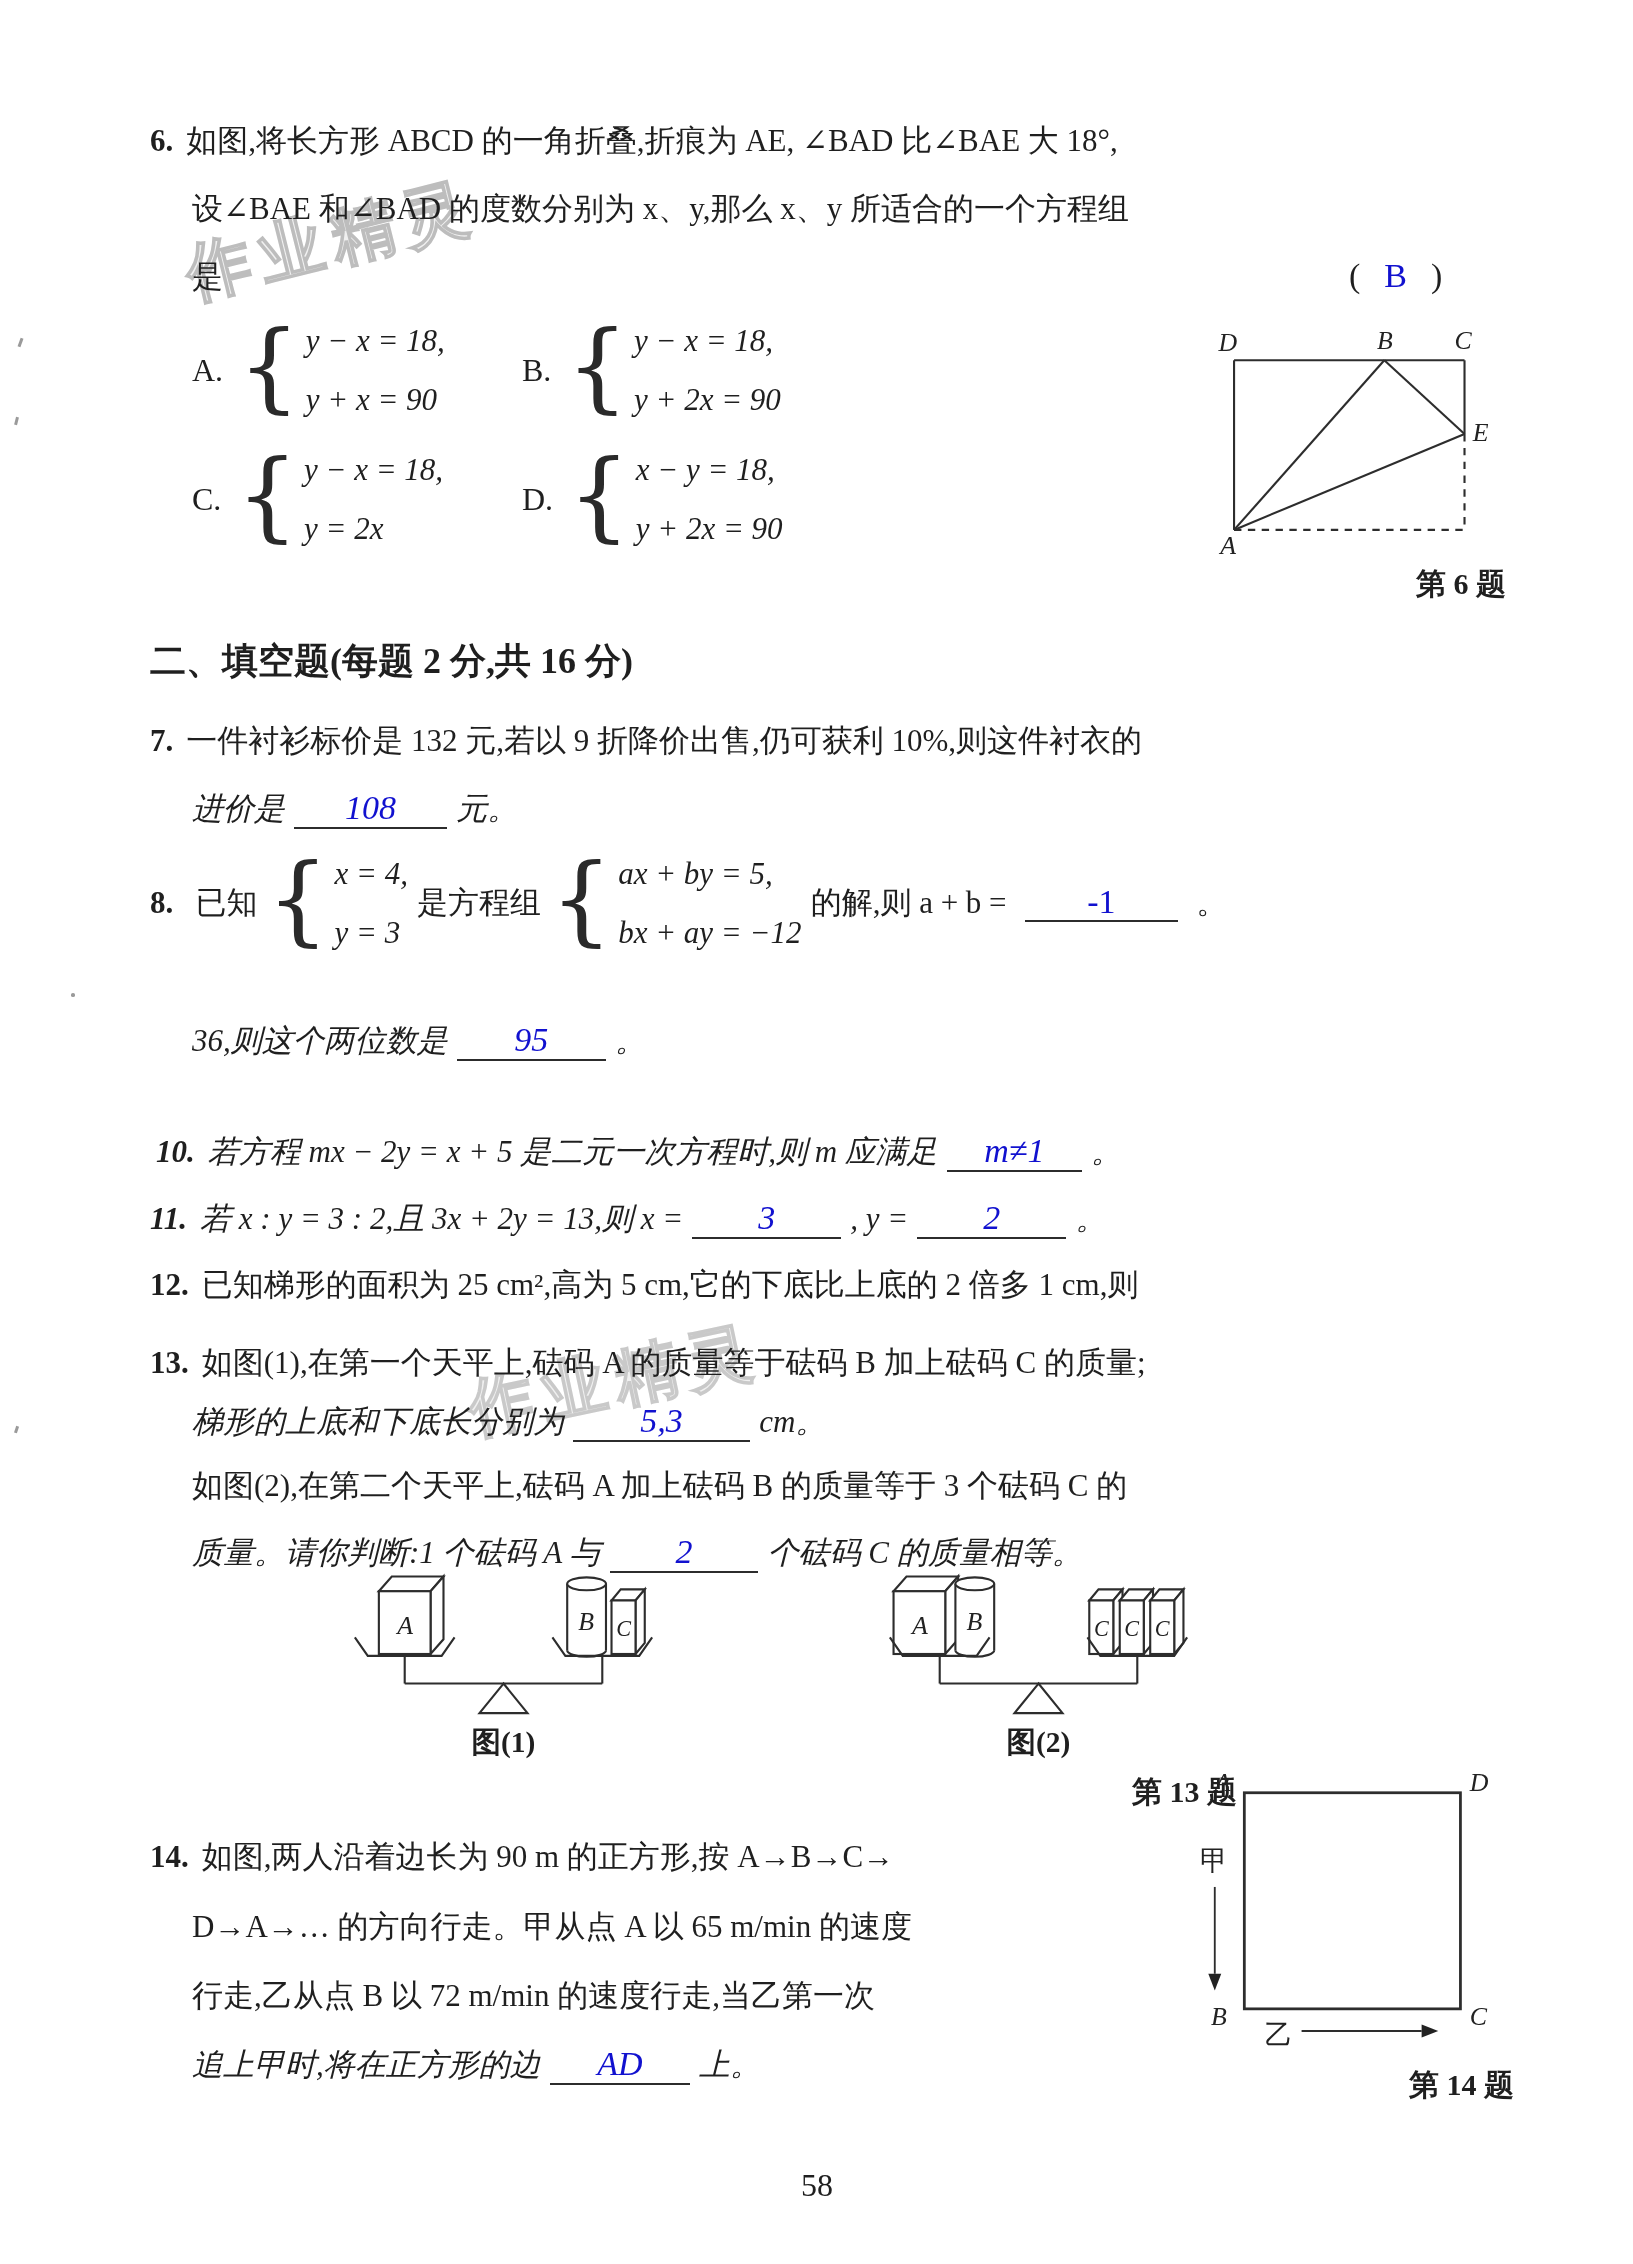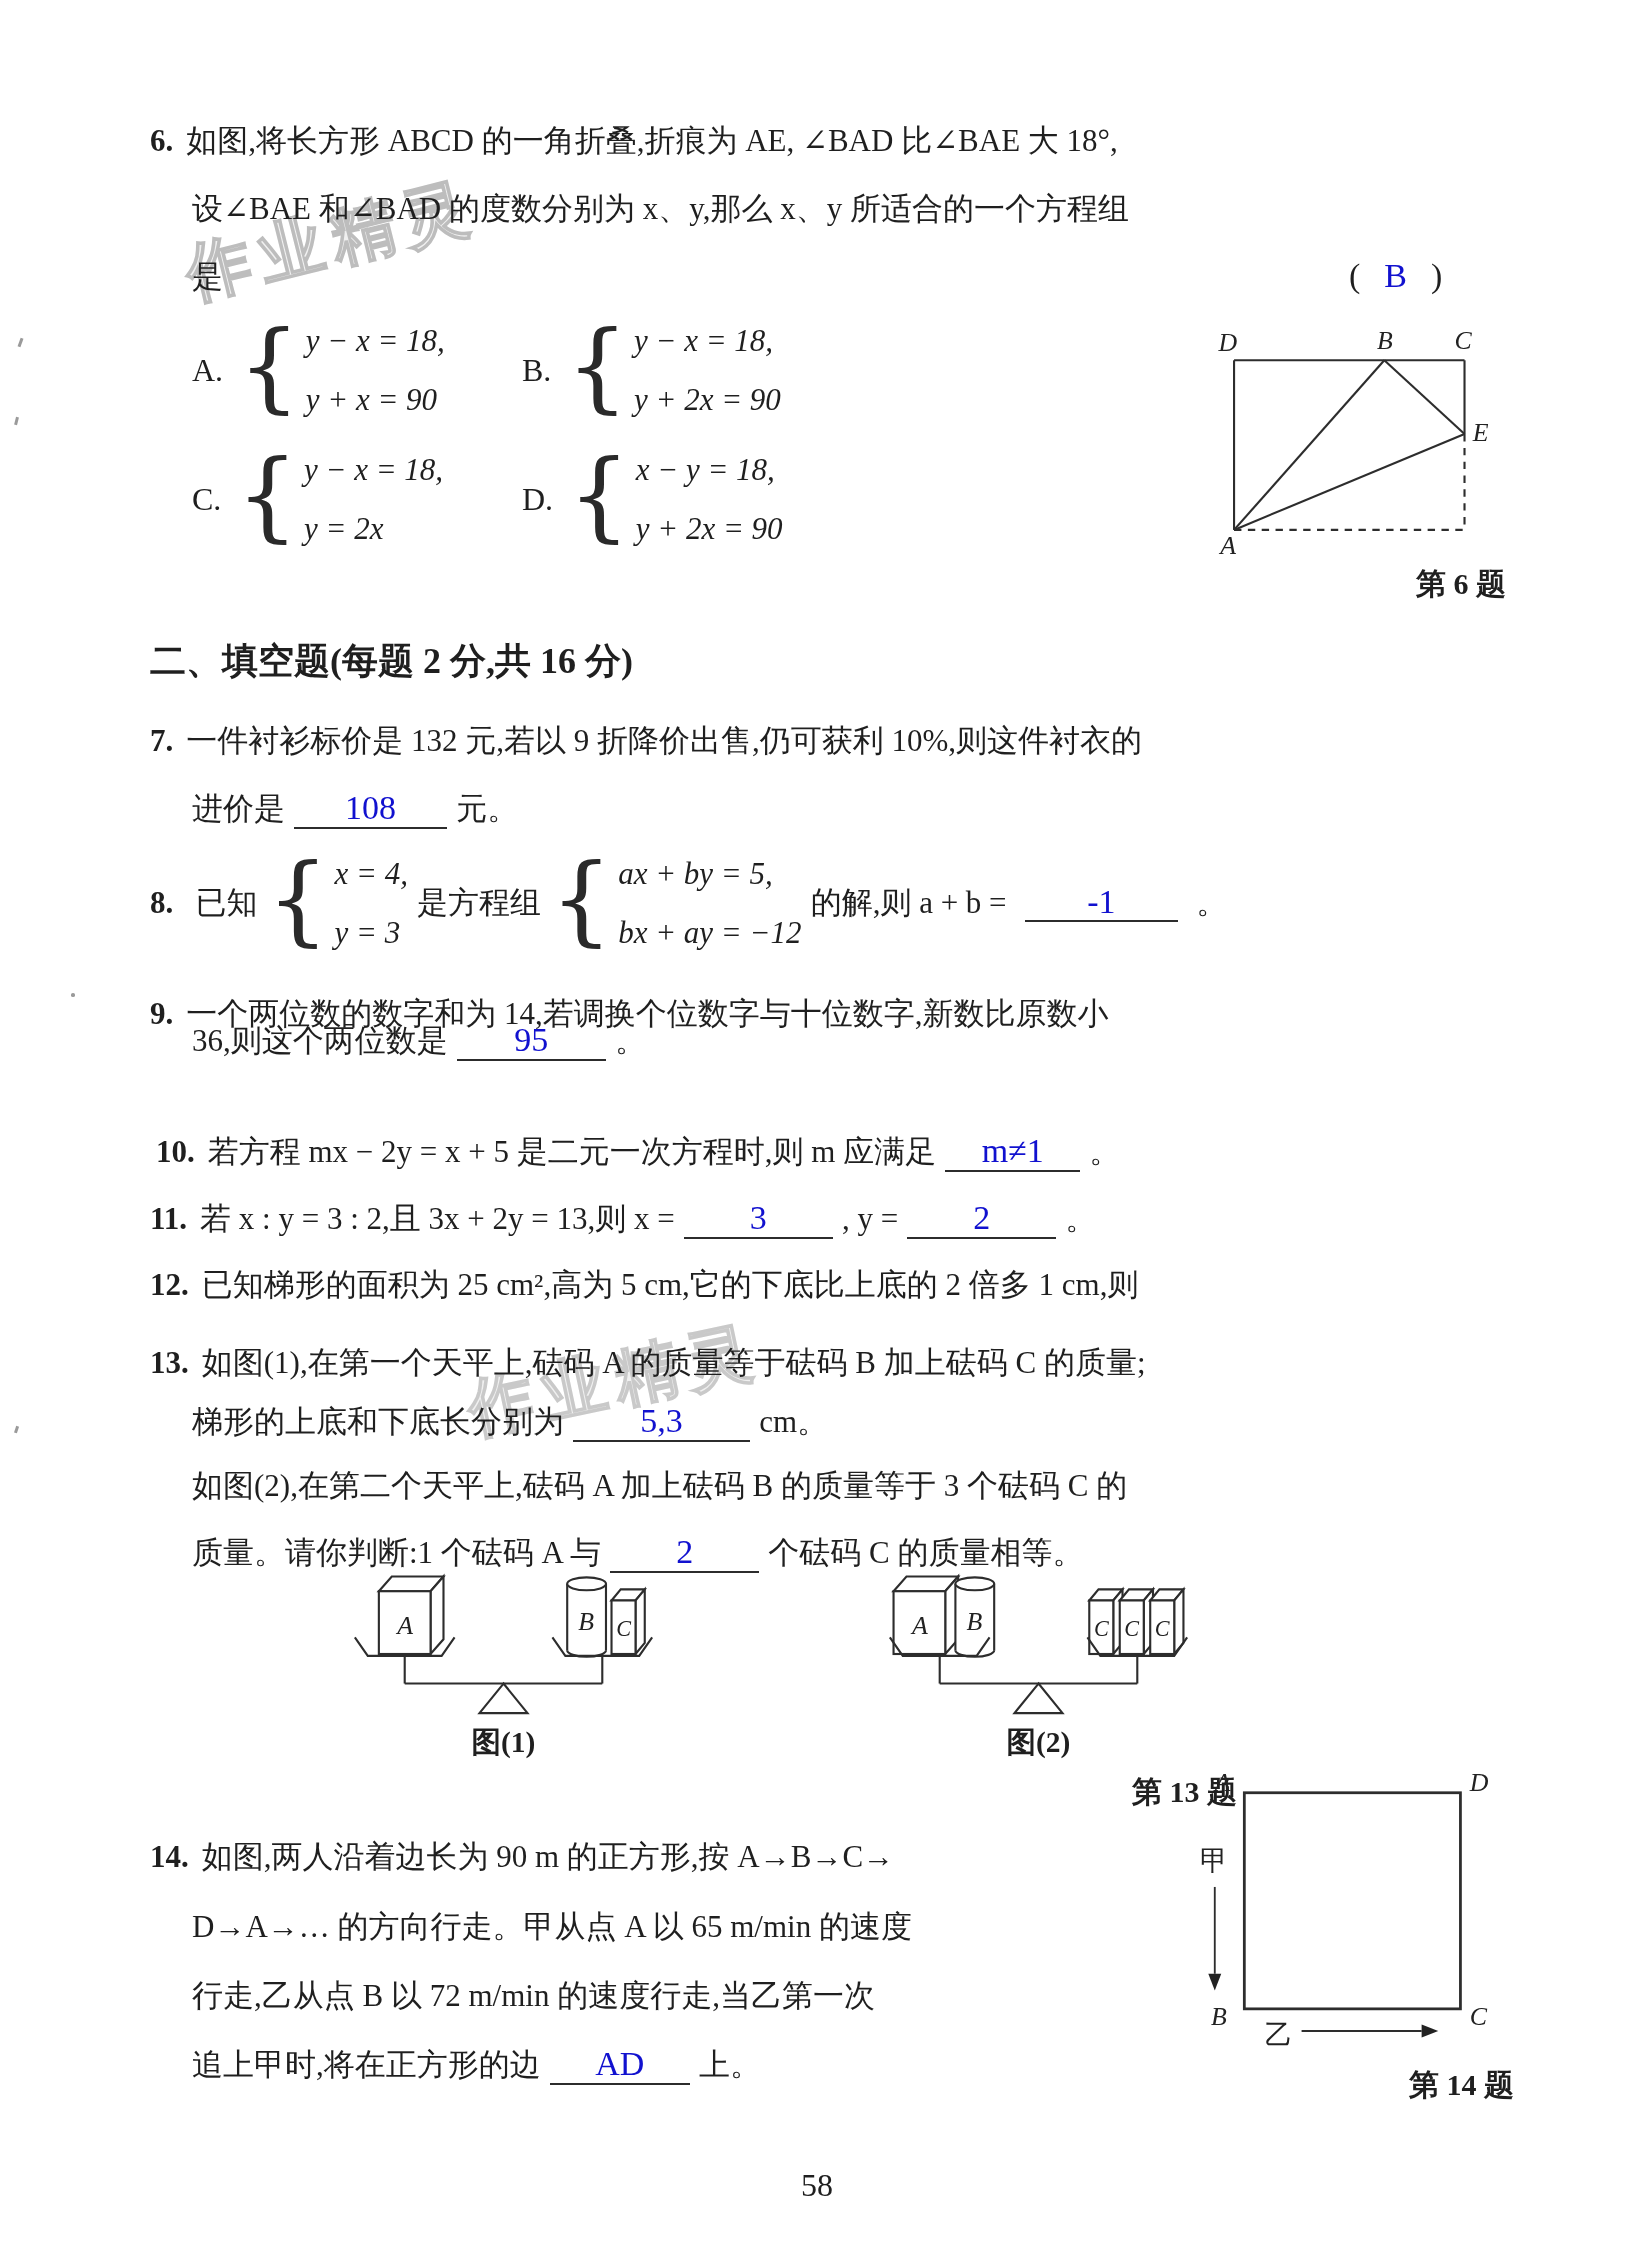--- a/index.html
+++ b/index.html
@@ -1,19 +1,19 @@
 <!DOCTYPE html>
 <html style="font-size:14.8px"><head>
 <meta charset="utf-8">
 <style>
   html,body{margin:0;padding:0;background:#ffffff;}
   .page{position:relative;width:1634px;height:2265px;background:#ffffff;overflow:hidden;
         font-family:"Liberation Serif","DejaVu Serif",serif;color:#1f1f1f;}
   .ln{position:absolute;white-space:nowrap;font-size:31px;line-height:1.25;}
-  .flexln{display:flex;align-items:flex-start;}
+  .flexln{display:flex;align-items:flex-start;font-style:italic;}
   .qnum{font-weight:700;margin-right:13px;}
   .blank{display:inline-block;min-width:129px;margin:0 9.2px;padding:0 7.4px 0.9px;
          border-bottom:2.8px solid #2c2c2c;text-align:center;color:#1111cf;
          font-size:34px;line-height:1.05;}
   .ansblue{color:#1111cf;}
   .parenans{position:absolute;display:flex;gap:24px;font-size:34px;align-items:baseline;}
   .opt{position:absolute;display:flex;align-items:center;gap:14.8px;}
   .opt-label{font-size:32px;}
   .sys{display:inline-flex;align-items:center;gap:5.5px;}
   .brace{font-size:98px;font-weight:400;line-height:.85;font-family:"DejaVu Serif",serif;
@@ -159,23 +159,20 @@
       <span class="rows">
         <span class="eq">ax + by = 5,</span>
         <span class="eq">bx + ay = −12</span>
       </span>
     </span>
     <span>的解,则 a + b =</span>
     <span class="blank" style="min-width:138px;">-1</span>
     <span>。</span>
   </div>
 
-  <div class="ln" style="left:150px;top:995px;">
-    <span class="qnum">9.</span><span>一个两位数的数字和为 14,若调换个位数字与十位数字,新数比原数小</span>
-  </div>
   <div class="ln flexln" style="left:192px;top:1022px;">
     <span>36,则这个两位数是</span>
     <span class="blank" style="min-width:134px;">95</span>
     <span>。</span>
   </div>
 
   <div class="ln flexln" style="left:156px;top:1133px;">
     <span class="qnum">10.</span>
     <span>若方程 mx − 2y = x + 5 是二元一次方程时,则 m 应满足</span>
     <span class="blank" style="min-width:120px;">m≠1</span>

